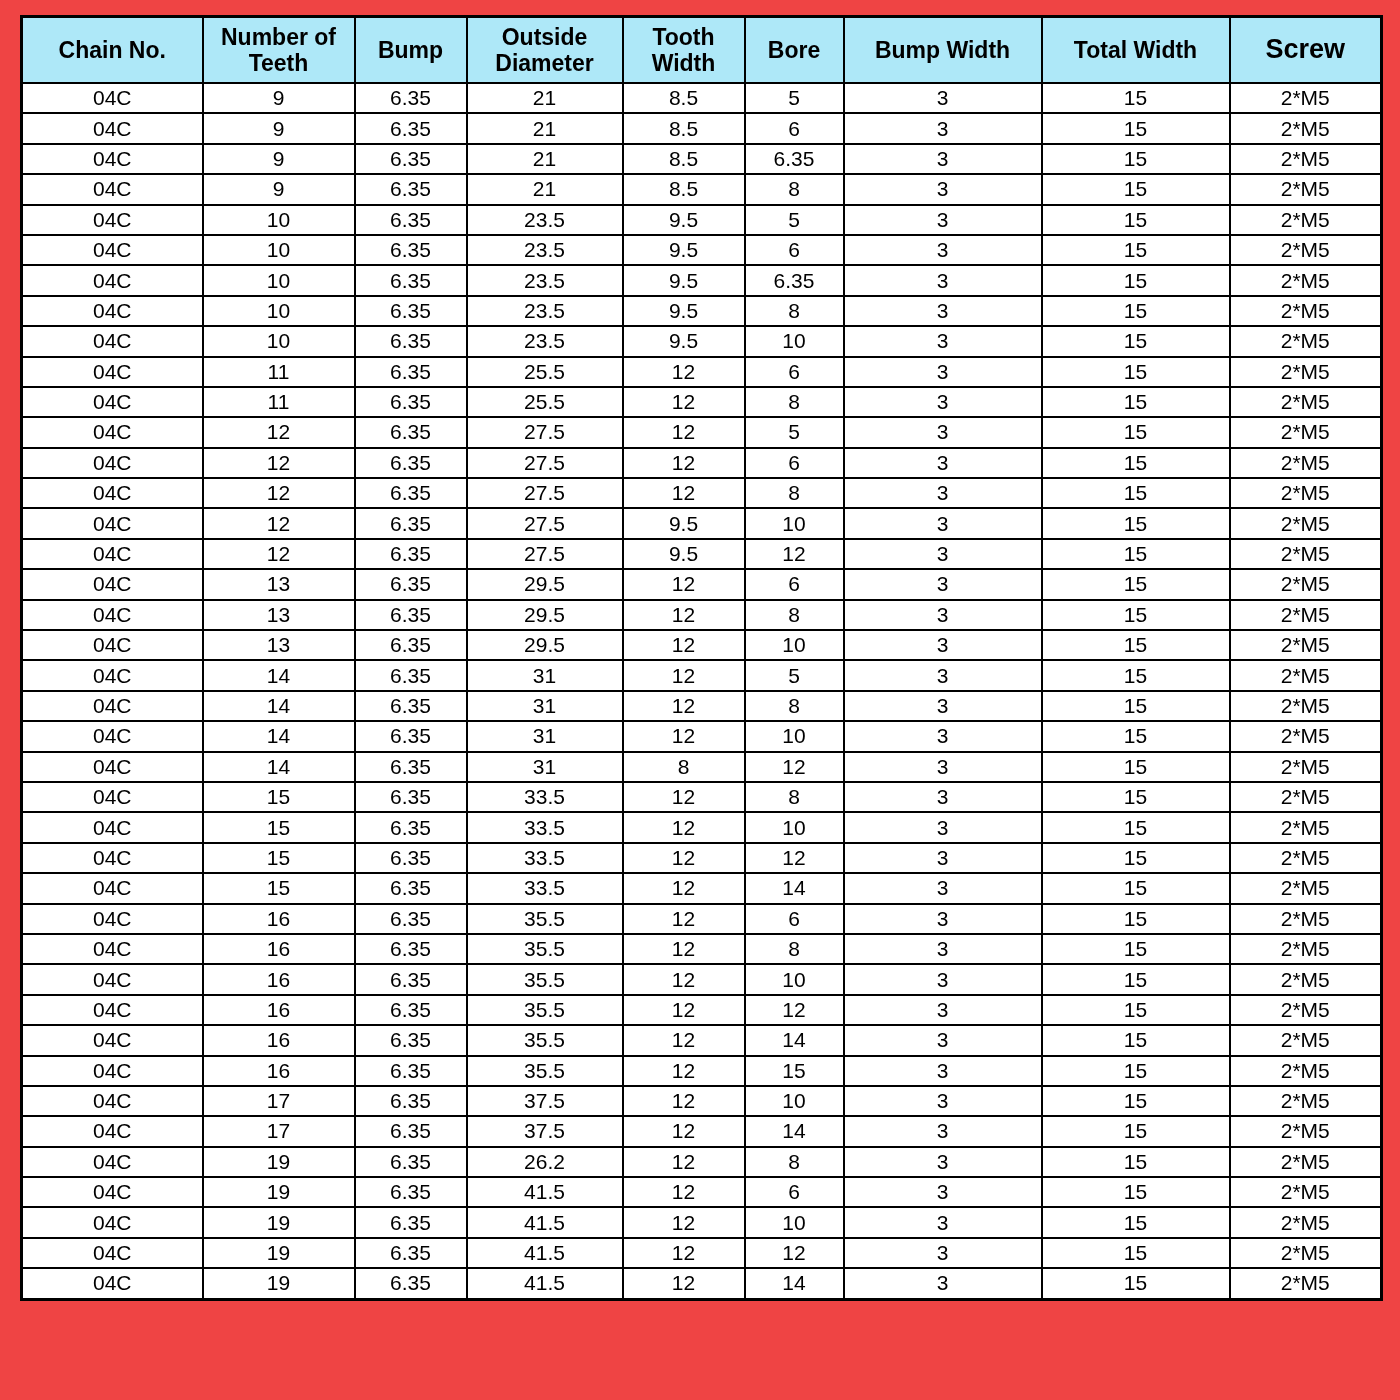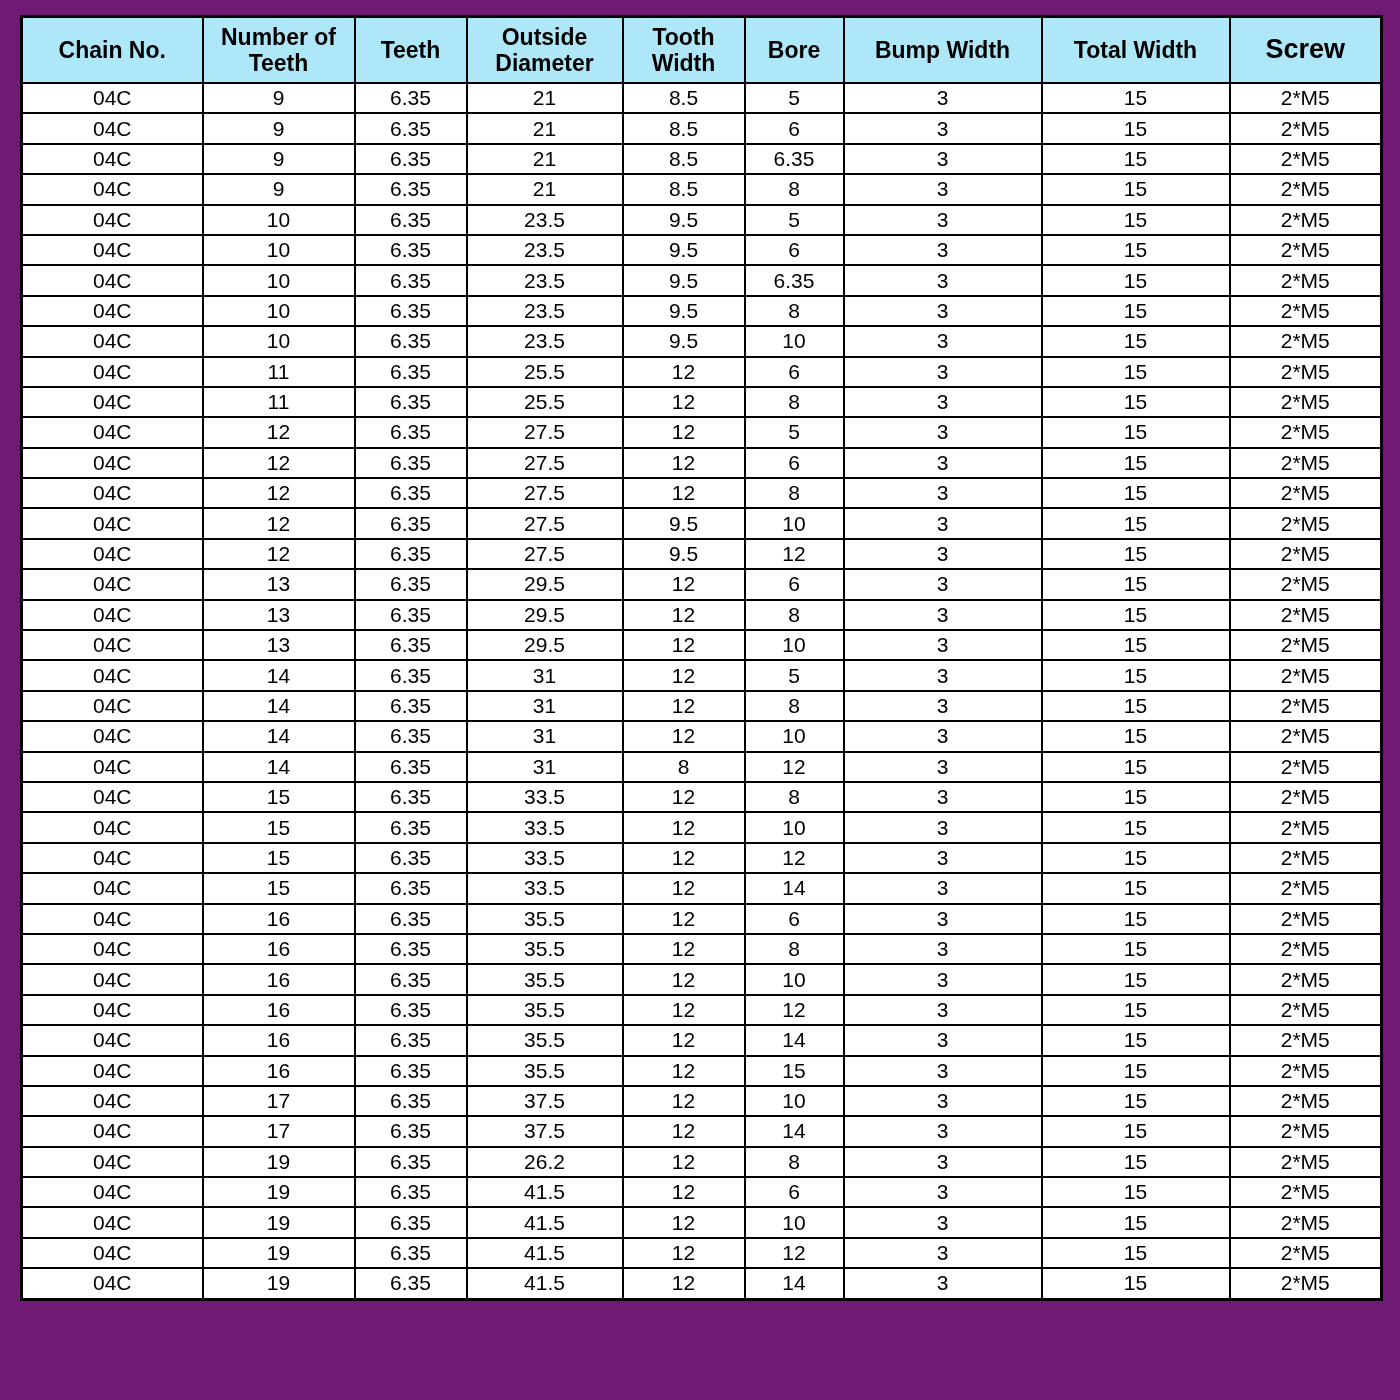--- a/index.html
+++ b/index.html
@@ -7,21 +7,21 @@
     padding: 0;
     background: #ffffff;
     width: 1400px;
     height: 1400px;
     font-family: "Liberation Sans", sans-serif;
   }
   .page {
     position: relative;
     width: 1400px;
     height: 1400px;
-    background: #701a75;
+    background: #ef4444;
   }
   table.spec-table {
     position: absolute;
     left: 20px;
     top: 15px;
     width: 1360px;
     border-collapse: collapse;
     table-layout: fixed;
     border: 3px solid #000000;
   }
@@ -64,21 +64,21 @@
       <col style="width:122px">
       <col style="width:99px">
       <col style="width:198px">
       <col style="width:188px">
       <col style="width:152px">
     </colgroup>
     <thead>
       <tr>
         <th>Chain No.</th>
         <th>Number of Teeth</th>
-        <th>Teeth</th>
+        <th>Bump</th>
         <th>Outside Diameter</th>
         <th>Tooth Width</th>
         <th>Bore</th>
         <th>Bump Width</th>
         <th>Total Width</th>
         <th class="screw-header">Screw</th>
       </tr>
     </thead>
     <tbody>
         <tr>

